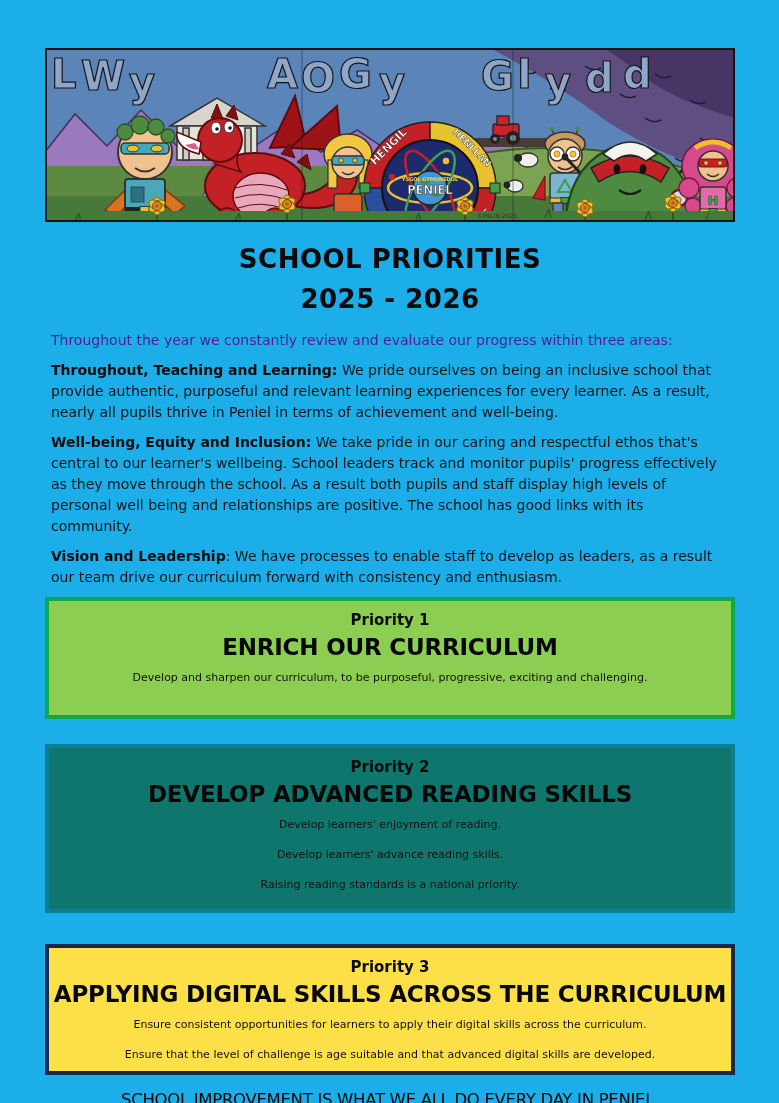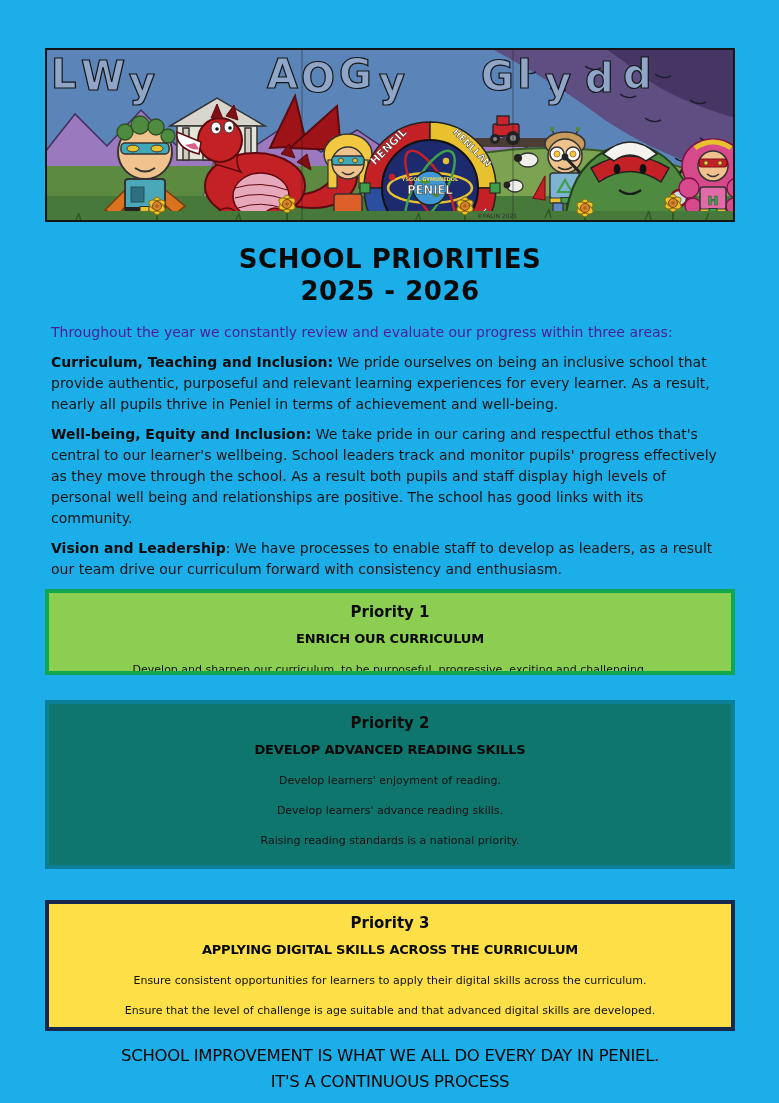--- a/index.html
+++ b/index.html
@@ -6,35 +6,35 @@
   .page {
     position:relative; width:779px; height:1103px; background:#1BAEE9;
     font-family:"DejaVu Sans", sans-serif; color:#121212; overflow:hidden;
   }
   .banner { position:absolute; left:45px; top:48px; width:690px; height:174px; }
   .banner svg { display:block; }
   .content { position:absolute; left:45px; top:238px; width:690px; }
 
   .title { text-align:center; font-weight:bold; color:#0a0a0a; letter-spacing:0.5px; }
   .title-1 { margin-top:6px; font-size:26px; line-height:30px; }
-  .title-2 { margin-top:2px; font-size:26px; line-height:30px; }
+  .title-2 { margin-top:10px; font-size:26px; line-height:30px; }
 
   .intro { margin:16px 6px 0; font-size:14px; line-height:21px; color:#4c1d95; }
   p.para { margin:9px 6px 0; font-size:14px; line-height:21px; color:#141414; }
   p.para .lead { font-weight:bold; color:#0c0c0c; }
 
   .priority-box {
     box-sizing:border-box; margin:0; text-align:center; overflow:hidden;
     border:4px solid; padding-top:10px;
   }
-  .box-1 { margin-top:9px;  height:86px; background:#8CCE52; border-color:#0FA84F; }
+  .box-1 { margin-top:9px;  height:122px; background:#8CCE52; border-color:#0FA84F; }
   .box-2 { margin-top:25px; height:169px; background:#0f766e; border-color:#0A7F97; }
   .box-3 { margin-top:31px; height:131px; background:#fde047; border-color:#16284E; }
   .p-label   { font-size:15px; line-height:18px; font-weight:bold; color:#0b0b0b; }
-  .p-heading { margin-top:7px; font-size:13px; line-height:22px; font-weight:bold; letter-spacing:-0.2px; color:#070707; }
+  .p-heading { margin-top:7px; font-size:23px; line-height:22px; font-weight:bold; letter-spacing:-0.2px; color:#070707; }
   .p-line    { margin-top:9px; font-size:11px; line-height:21px; color:#101010; padding:0 14px; }
 
   .footer { margin-top:12px; text-align:center; font-weight:normal; color:#050505;
             font-size:16.5px; line-height:26px; letter-spacing:-0.3px; }
 </style>
 </head>
 <body>
 
 <div class="page">
 
@@ -315,21 +315,21 @@
     </svg>
   </div>
 
   <div class="content">
 
     <div class="title title-1">SCHOOL PRIORITIES</div>
     <div class="title title-2">2025 - 2026</div>
 
     <p class="intro">Throughout the year we constantly review and evaluate our progress within three areas:</p>
 
-    <p class="para"><span class="lead">Curriculum, Teaching and Inclusion:</span><span> We pride ourselves on being an inclusive school that provide authentic, purposeful and relevant learning experiences for every learner. As a result, nearly all pupils thrive in Peniel in terms of achievement and well-being.</span></p>
+    <p class="para"><span class="lead">Throughout, Teaching and Learning:</span><span> We pride ourselves on being an inclusive school that provide authentic, purposeful and relevant learning experiences for every learner. As a result, nearly all pupils thrive in Peniel in terms of achievement and well-being.</span></p>
 
     <p class="para"><span class="lead">Well-being, Equity and Inclusion:</span><span> We take pride in our caring and respectful ethos that's central to our learner's wellbeing. School leaders track and monitor pupils' progress effectively as they move through the school. As a result both pupils and staff display high levels of personal well being and relationships are positive. The school has good links with its community.</span></p>
 
     <p class="para"><span class="lead">Vision and Leadership</span><span>: We have processes to enable staff to develop as leaders, as a result our team drive our curriculum forward with consistency and enthusiasm.</span></p>
 
     <div class="priority-box box-1">
       <div class="p-label">Priority 1</div>
       <div class="p-heading">ENRICH OUR CURRICULUM</div>
       <div class="p-line">Develop and sharpen our curriculum, to be purposeful, progressive, exciting and challenging.</div>
     </div>

